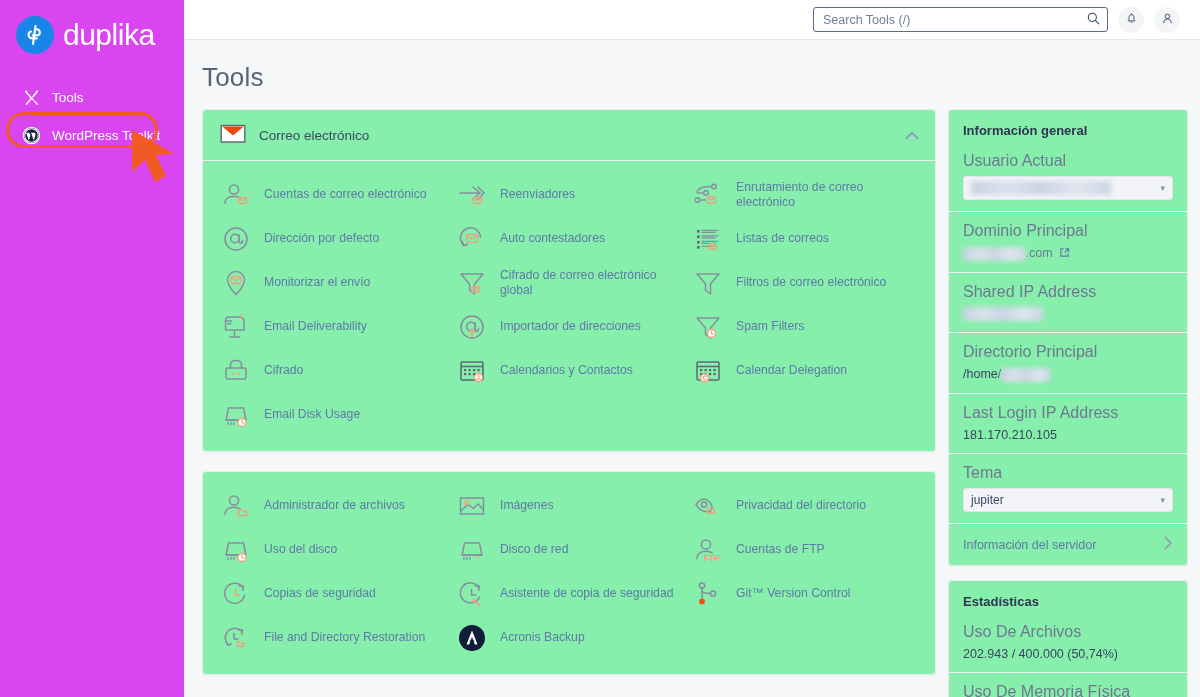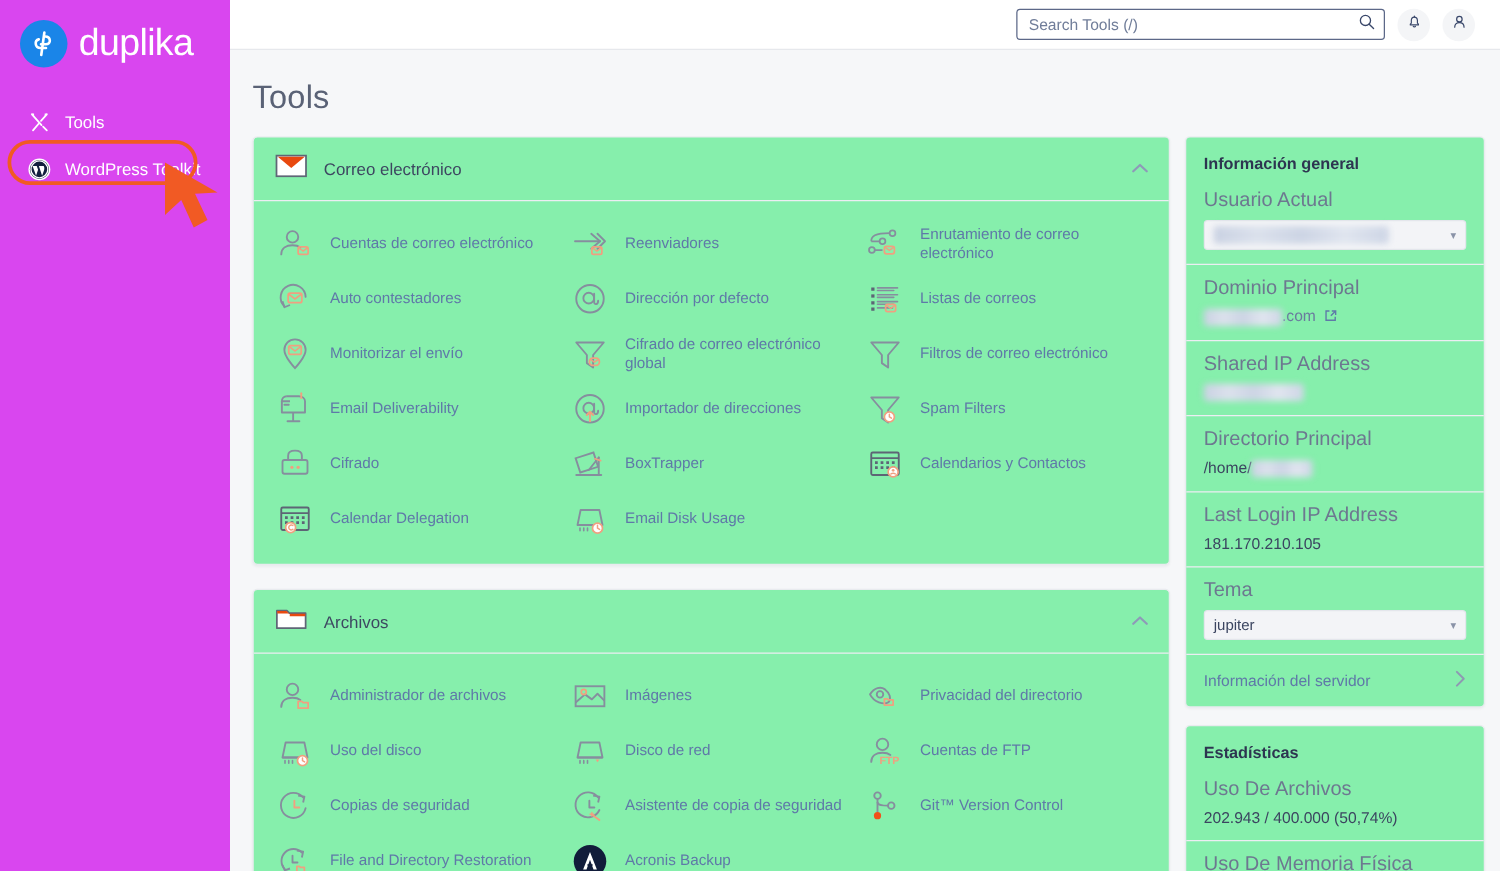--- a/index.html
+++ b/index.html
@@ -305,38 +305,38 @@
                   <rect x="14.5" y="17" width="8" height="6" rx="1.6" fill="none" stroke="#f0a080" stroke-width="1.4"></rect>
                   <path d="M15 17.8 L18.5 20.3 L22 17.8" fill="none" stroke="#f0a080" stroke-width="1.2"></path>
                 </svg>
               </span>
               <span class="tlabel">Enrutamiento de correo electrónico</span>
             </div>
 
             <div class="tool">
               <span class="tico">
                 <svg width="30" height="30" viewBox="0 0 30 30">
+                  <circle cx="15" cy="15" r="11" fill="none" stroke="#868e9e" stroke-width="1.5"></circle>
+                  <circle cx="14" cy="14.5" r="4.3" fill="none" stroke="#868e9e" stroke-width="1.5"></circle>
+                  <path d="M18.3 11 L18.3 17.5 C18.3 20 21.5 20 21.5 16.5" fill="none" stroke="#868e9e" stroke-width="1.5" stroke-linecap="round"></path>
+                </svg>
+              </span>
+              <span class="tlabel">Dirección por defecto</span>
+            </div>
+
+            <div class="tool">
+              <span class="tico">
+                <svg width="30" height="30" viewBox="0 0 30 30">
                   <path d="M23.5 13.5 A10 10 0 1 0 6.5 21" fill="none" stroke="#868e9e" stroke-width="1.5" stroke-linecap="round"></path>
                   <path d="M5 17 L6.5 21.8 L11 20" fill="none" stroke="#868e9e" stroke-width="1.5" stroke-linejoin="round"></path>
                   <rect x="9.5" y="10.5" width="11" height="7.6" rx="1.6" fill="none" stroke="#f0a080" stroke-width="1.4"></rect>
                   <path d="M10 11.4 L15 15.2 L20 11.4" fill="none" stroke="#f0a080" stroke-width="1.3"></path>
                 </svg>
               </span>
               <span class="tlabel">Auto contestadores</span>
-            </div>
-
-            <div class="tool">
-              <span class="tico">
-                <svg width="30" height="30" viewBox="0 0 30 30">
-                  <circle cx="15" cy="15" r="11" fill="none" stroke="#868e9e" stroke-width="1.5"></circle>
-                  <circle cx="14" cy="14.5" r="4.3" fill="none" stroke="#868e9e" stroke-width="1.5"></circle>
-                  <path d="M18.3 11 L18.3 17.5 C18.3 20 21.5 20 21.5 16.5" fill="none" stroke="#868e9e" stroke-width="1.5" stroke-linecap="round"></path>
-                </svg>
-              </span>
-              <span class="tlabel">Dirección por defecto</span>
             </div>
 
             <div class="tool">
               <span class="tico">
                 <svg width="30" height="30" viewBox="0 0 30 30">
                   <rect x="4" y="6" width="2.6" height="2.6" fill="#5d6575"></rect>
                   <rect x="4" y="11.5" width="2.6" height="2.6" fill="#5d6575"></rect>
                   <rect x="4" y="17" width="2.6" height="2.6" fill="#5d6575"></rect>
                   <rect x="4" y="22" width="2.6" height="2.6" fill="#5d6575"></rect>
                   <path d="M9 6.3 L25 6.3 M9 8.4 L22 8.4 M9 11.8 L25 11.8 M9 13.9 L22 13.9 M9 17.3 L25 17.3 M9 19.4 L22 19.4 M9 22.3 L21 22.3" stroke="#868e9e" stroke-width="1.3" stroke-linecap="round"></path>
@@ -420,32 +420,20 @@
                 <svg width="30" height="30" viewBox="0 0 30 30">
                   <rect x="5" y="12" width="20" height="11" rx="1.6" fill="none" stroke="#868e9e" stroke-width="1.5"></rect>
                   <path d="M9.5 12 L9.5 8.5 C9.5 6 11.8 4.5 15 4.5 C18.2 4.5 20.5 6 20.5 8.5 L20.5 12" fill="none" stroke="#868e9e" stroke-width="1.5"></path>
                   <circle cx="12.5" cy="17.8" r="1.3" fill="#f0a080"></circle>
                   <circle cx="17.5" cy="17.8" r="1.3" fill="#f0a080"></circle>
                 </svg>
               </span>
               <span class="tlabel">Cifrado</span>
             </div>
 
-            <div class="tool">
-              <span class="tico">
-                <svg width="30" height="30" viewBox="0 0 30 30">
-                  <rect x="5" y="8" width="15" height="12" transform="rotate(-18 12.5 14)" fill="none" stroke="#868e9e" stroke-width="1.5"></rect>
-                  <path d="M4 24 L24 24" stroke="#868e9e" stroke-width="1.5" stroke-linecap="round"></path>
-                  <path d="M22 24 L22 10" stroke="#868e9e" stroke-width="1.5" stroke-linecap="round"></path>
-                  <path d="M22 10 L14 20" stroke="#868e9e" stroke-width="1.5" stroke-linecap="round"></path>
-                  <path d="M19 11 L23.5 12.5" stroke="#f0a080" stroke-width="1.4" stroke-linecap="round"></path>
-                </svg>
-              </span>
-              <span class="tlabel">BoxTrapper</span>
-            </div>
 
             <div class="tool">
               <span class="tico">
                 <svg width="30" height="30" viewBox="0 0 30 30">
                   <rect x="4" y="6" width="22" height="18" rx="1.2" fill="none" stroke="#5d6575" stroke-width="1.5"></rect>
                   <path d="M4 10.5 L26 10.5" stroke="#5d6575" stroke-width="1.5"></path>
                   <g fill="#5d6575">
                     <rect x="7" y="13" width="2.2" height="2.2"></rect>
                       <rect x="11.5" y="13" width="2.2" height="2.2"></rect>
                     <rect x="16" y="13" width="2.2" height="2.2"></rect>
@@ -500,35 +488,20 @@
 
             <div class="tool">
               <span class="tico"></span>
               <span class="tlabel"></span>
             </div>
 
           </div>
         </div>
 
         <div class="card">
-          <div class="card-head">
-            <span>
-              <svg width="26" height="21" viewBox="0 0 26 21">
-                <path d="M1.5 4.5 L1.5 18.5 L24.5 18.5 L24.5 6.5 L11.5 6.5 L9.5 4.5 Z" fill="#fff" stroke="#5f6676" stroke-width="1.4" stroke-linejoin="round"></path>
-                <path d="M1.8 4.8 L9.2 4.8 L11.2 6.8 L1.8 6.8 Z" fill="#e8490f"></path>
-                <path d="M11.8 6.9 L24.2 6.9 L24.2 9 L11.8 9 Z" fill="#e8490f"></path>
-              </svg>
-            </span>
-            <span class="card-title">Archivos</span>
-            <span class="chev">
-              <svg width="14" height="9" viewBox="0 0 14 9">
-                  <path d="M1.6 7 L7 2 L12.4 7" fill="none" stroke="#8e9ab8" stroke-width="1.8" stroke-linecap="round" stroke-linejoin="round"></path>
-                </svg>
-            </span>
-          </div>
           <div class="tool-grid">
 
             <div class="tool">
               <span class="tico">
                 <svg width="30" height="30" viewBox="0 0 30 30">
                   <circle cx="13" cy="9.5" r="4.6" fill="none" stroke="#868e9e" stroke-width="1.5"></circle>
                   <path d="M4 23.5 C4 18.6 8 16.2 13 16.2 C15.6 16.2 17.8 16.8 19.3 18" fill="none" stroke="#868e9e" stroke-width="1.5" stroke-linecap="round"></path>
                   <path d="M17.5 19 L20.5 19 L21.3 20 L25.5 20 L25.5 24.5 L17.5 24.5 Z" fill="none" stroke="#f0a080" stroke-width="1.4" stroke-linejoin="round"></path>
                 </svg>
               </span>

